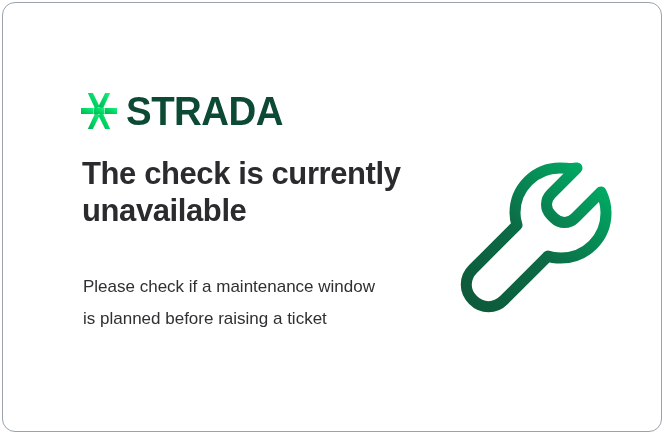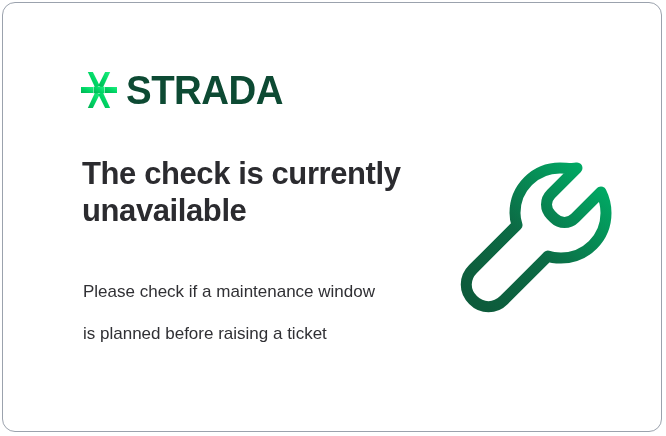--- a/index.html
+++ b/index.html
@@ -24,21 +24,21 @@
     background: #ffffff;
     border: 1.5px solid #9ba2ad;
     border-radius: 13px;
     overflow: hidden;
   }
 
   
   #brand-lockup {
     position: absolute;
     left: 78px;
-    top: 67px;
+    top: 88px;
     display: flex;
     align-items: center;
     gap: 9px;
   }
   #brand-mark {
     width: 36px;
     height: 36px;
     display: block;
     flex: 0 0 auto;
   }
@@ -70,21 +70,21 @@
   }
   #body-copy {
     position: absolute;
     left: 80px;
     top: 268px;
     width: 305px;
     margin: 0;
     font-family: "Liberation Sans", sans-serif;
     font-size: 17px;
     font-weight: normal;
-    line-height: 42px;
+    line-height: 32px;
     color: #303034;
   }
 
   
   #wrench-illustration {
     position: absolute;
     left: 452px;
     top: 152px;
     width: 166px;
     height: 166px;

